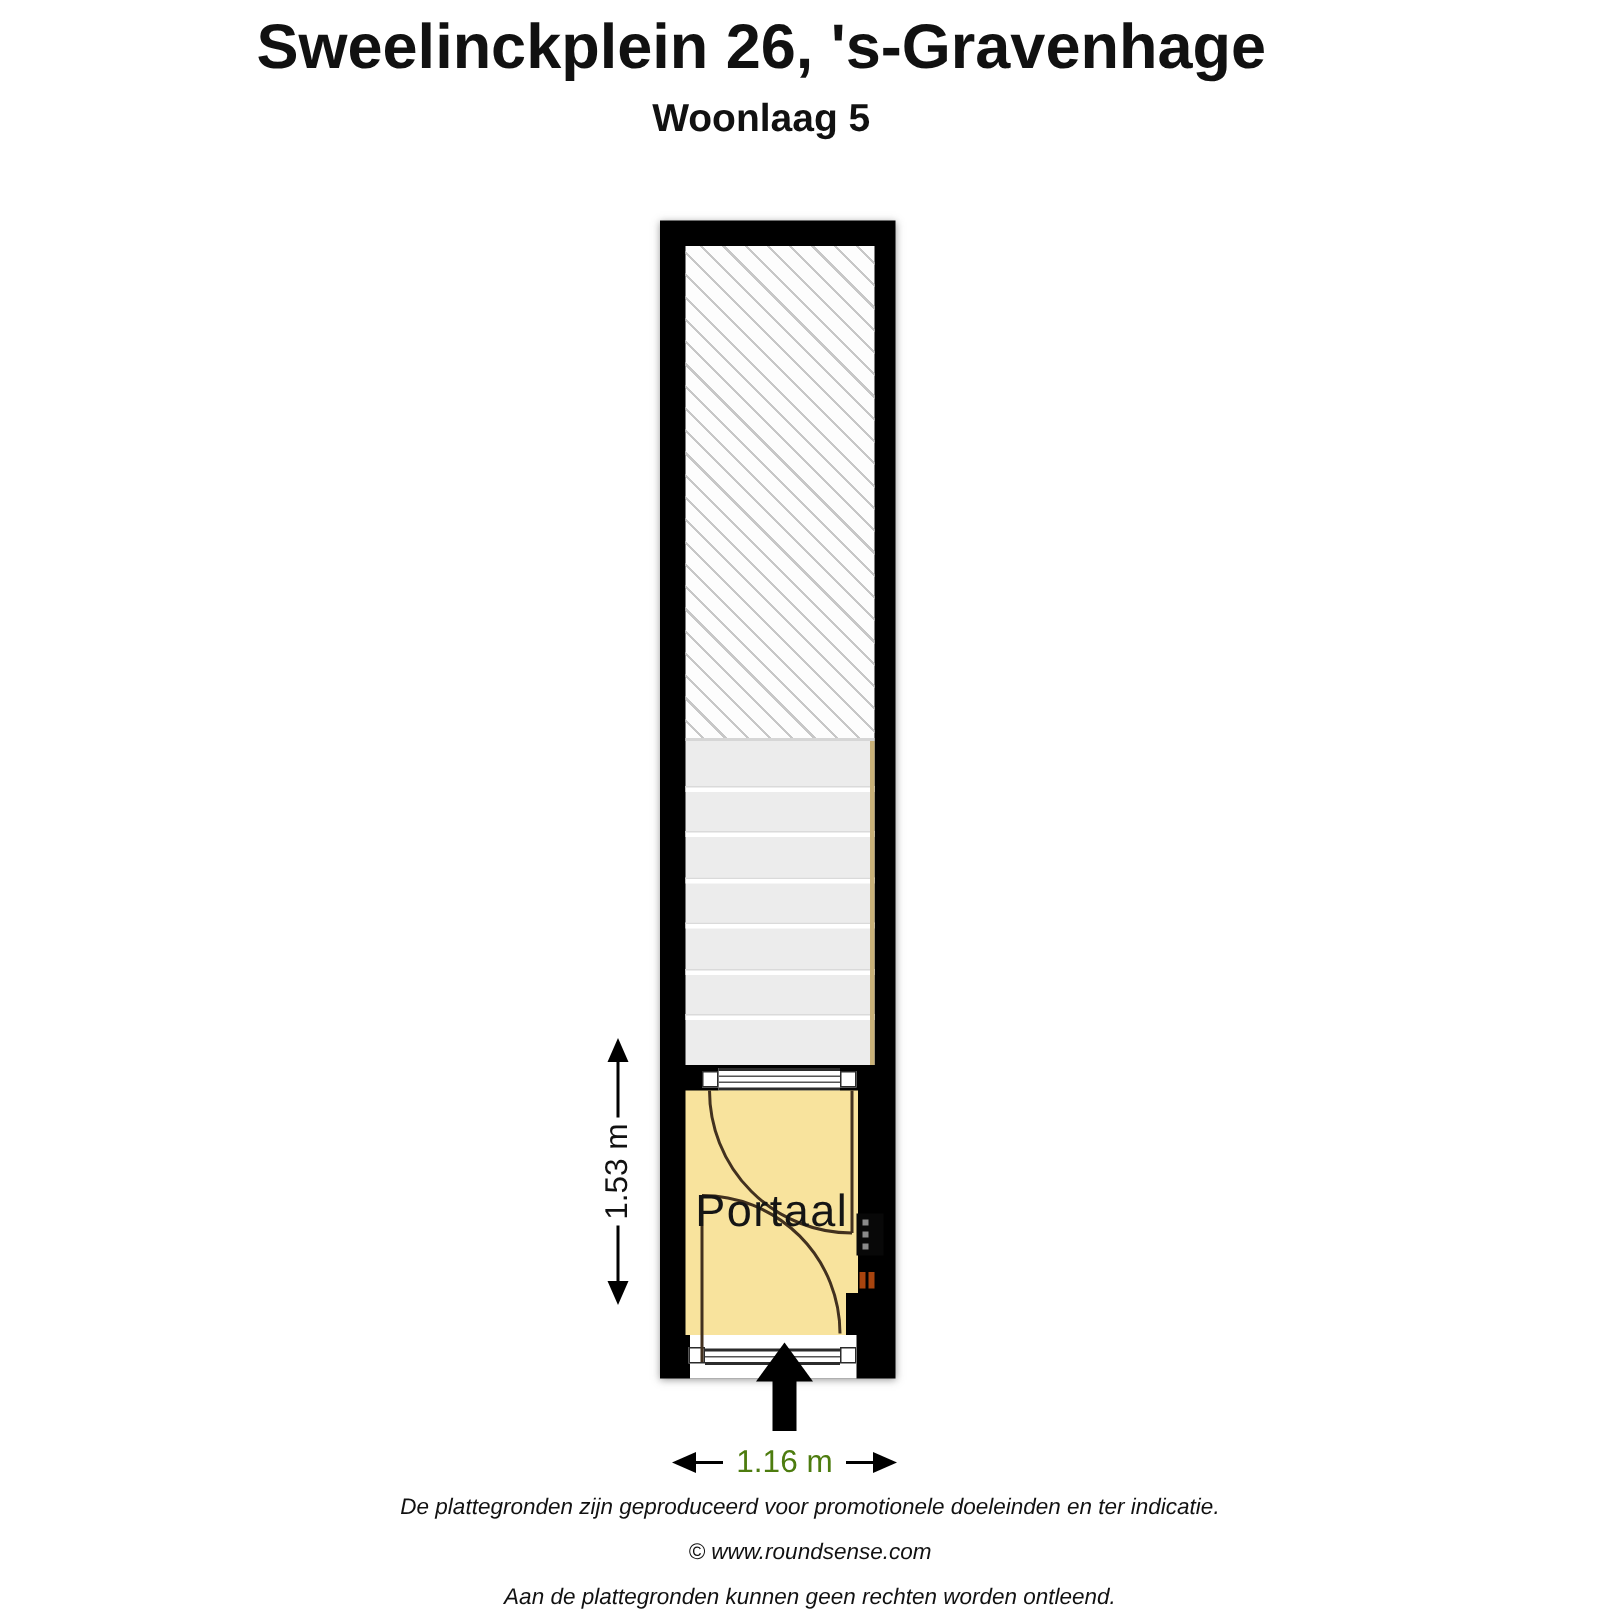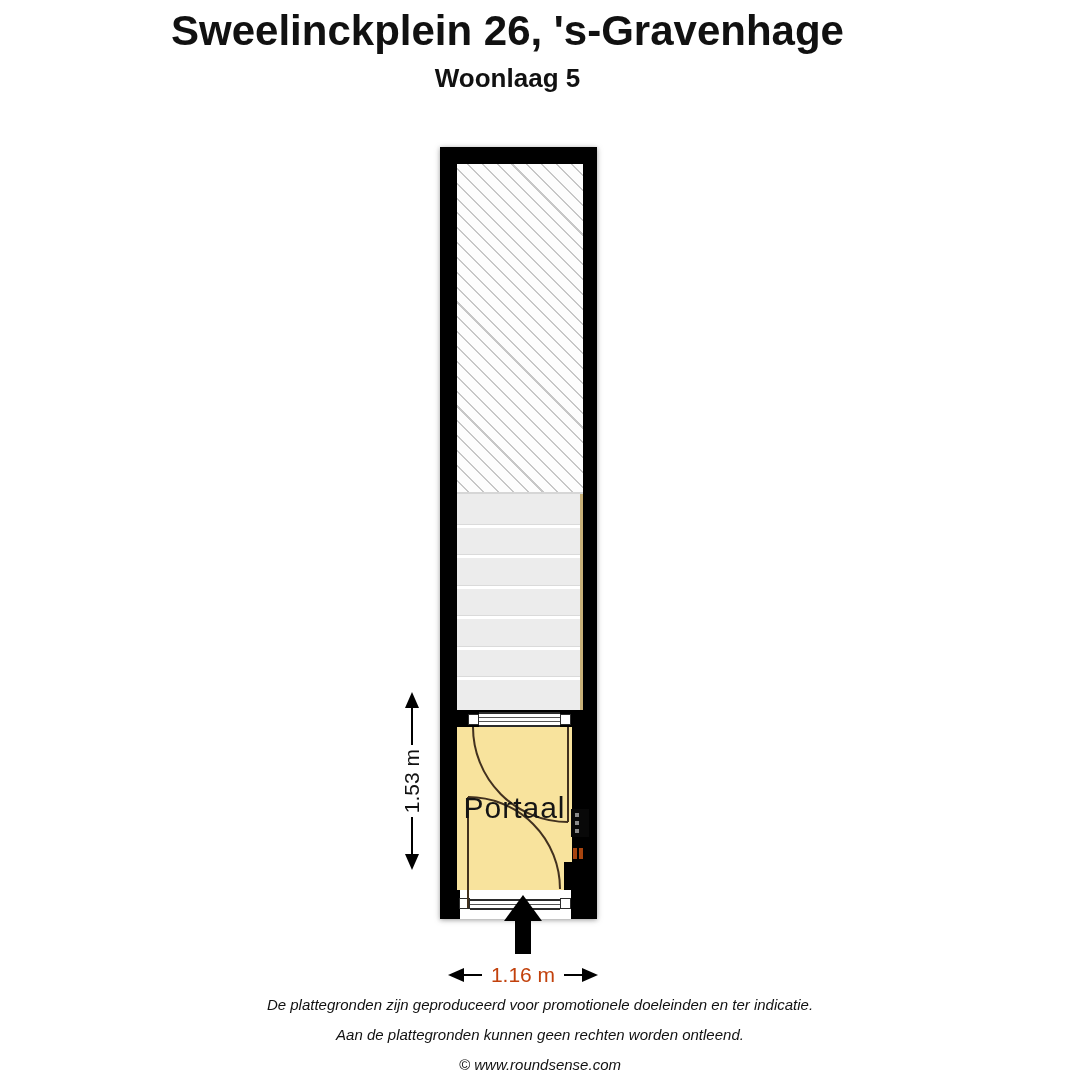--- a/index.html
+++ b/index.html
@@ -56,21 +56,21 @@
   .vdim .dim-line{width:2px;flex:1;background:#000;}
   .vdim .dim-label{writing-mode:vertical-rl;transform:rotate(180deg);font-size:21px;color:#111;
         margin:4px 0;white-space:nowrap;}
   .tri-up{width:0;height:0;border-left:7px solid transparent;border-right:7px solid transparent;
         border-bottom:16px solid #000;}
   .tri-down{width:0;height:0;border-left:7px solid transparent;border-right:7px solid transparent;
         border-top:16px solid #000;}
   .hdim{position:absolute;left:448px;top:960px;width:150px;height:30px;display:flex;
         align-items:center;justify-content:center;}
   .hdim .dim-line{height:2px;width:21px;background:#000;}
-  .hdim .dim-label{font-size:21px;color:#c2410c;margin:0 9px;white-space:nowrap;}
+  .hdim .dim-label{font-size:21px;color:#4d7c0f;margin:0 9px;white-space:nowrap;}
   .tri-left{width:0;height:0;border-top:7px solid transparent;border-bottom:7px solid transparent;
         border-right:16px solid #000;}
   .tri-right{width:0;height:0;border-top:7px solid transparent;border-bottom:7px solid transparent;
         border-left:16px solid #000;}
 
   
   .footer{position:absolute;top:990px;left:0;width:1080px;text-align:center;font-style:italic;
           font-size:15px;line-height:30px;color:#111;}
 </style>
 </head>
@@ -150,17 +150,17 @@
   <div class="hdim">
     <div class="tri-left"></div>
     <div class="dim-line"></div>
     <div class="dim-label">1.16 m</div>
     <div class="dim-line"></div>
     <div class="tri-right"></div>
   </div>
 
   <div class="footer">
     <div>De plattegronden zijn geproduceerd voor promotionele doeleinden en ter indicatie.</div>
+    <div>© www.roundsense.com</div>
     <div>Aan de plattegronden kunnen geen rechten worden ontleend.</div>
-    <div>© www.roundsense.com</div>
   </div>
 
 </div>
 
 </body></html>

